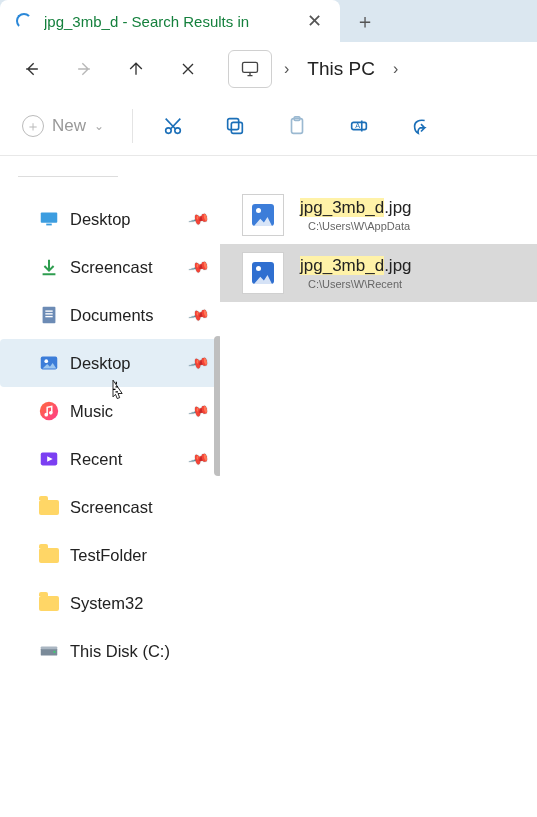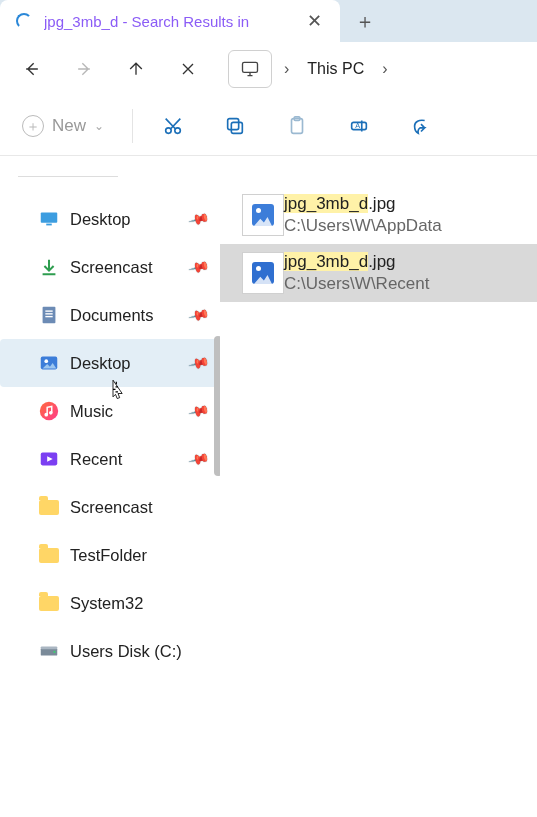--- a/index.html
+++ b/index.html
@@ -1,33 +1,33 @@
 <!DOCTYPE html>
 <html><head>
 <meta charset="utf-8">
 <style>
   * { box-sizing: border-box; margin: 0; padding: 0; font-family: "Segoe UI", Arial, sans-serif; }
   html, body { width: 537px; height: 817px; overflow: hidden; background: #fff; }
   
   .tabbar { display: flex; align-items: stretch; height: 42px; background: #dbe7f0; }
   .tab { display: flex; align-items: center; gap: 12px; padding: 0 12px 0 16px; background: #fff; border-top-left-radius: 8px; border-top-right-radius: 8px; min-width: 340px; position: relative; }
   .tab .spinner { width: 16px; height: 16px; border: 2px solid #2b88d8; border-right-color: transparent; border-bottom-color: transparent; border-radius: 50%; }
-  .tab .title { font-size: 15px; color: #8b5cf6; white-space: nowrap; overflow: hidden; text-overflow: ellipsis; flex: 1; }
+  .tab .title { font-size: 15px; color: #15803d; white-space: nowrap; overflow: hidden; text-overflow: ellipsis; flex: 1; }
   .tab .close { font-size: 18px; color: #555; padding: 0 6px; margin-left: auto; }
   .newtab { display: flex; align-items: center; justify-content: center; width: 50px; font-size: 20px; color: #555; }
   
   .navbar { display: flex; align-items: center; height: 54px; padding: 0 10px; gap: 8px; background: #fff; }
   .navbtn { width: 44px; height: 44px; display: flex; align-items: center; justify-content: center; color: #333; border-radius: 4px; }
   .navbtn.disabled { opacity: 0.35; }
   .navbtn svg { width: 20px; height: 20px; stroke: currentColor; fill: none; stroke-width: 1.6; }
   .addrbar { display: flex; align-items: center; gap: 6px; margin-left: 10px; }
   .addrbox { width: 44px; height: 38px; border: 1px solid #d0d0d0; border-radius: 6px; display: flex; align-items: center; justify-content: center; }
   .addrbox svg { width: 20px; height: 20px; stroke: #444; fill: none; stroke-width: 1.6; }
   .chev { font-size: 16px; color: #555; padding: 0 6px; }
-  .loc { font-size: 16px; color: #222; padding: 0 6px; }
+  .loc { font-size: 19px; color: #222; padding: 0 6px; }
   
   .toolbar { display: flex; align-items: center; height: 60px; padding: 0 12px; gap: 18px; background: #fff; border-bottom: 1px solid #e8e8e8; }
   .newbtn { display: flex; align-items: center; gap: 8px; color: #999; font-size: 17px; padding: 6px 10px; }
   .newbtn .plus { width: 22px; height: 22px; border: 1.6px solid #bbb; border-radius: 50%; display: flex; align-items: center; justify-content: center; font-size: 14px; color: #bbb; line-height: 1; }
   .newbtn .chevd { font-size: 12px; color: #aaa; }
   .vline { width: 1px; height: 34px; background: #e4e4e4; }
   .tbtn { width: 44px; height: 44px; display: flex; align-items: center; justify-content: center; }
   .tbtn svg { width: 22px; height: 22px; fill: none; stroke: #1b6fb8; stroke-width: 1.8; }
   .tbtn.mute svg { stroke: #9bb9d1; }
   
@@ -38,30 +38,30 @@
   .sb-item.selected { background: #e3eef6; }
   .sb-item .pin { margin-left: auto; color: #b5b5b5; font-size: 14px; transform: rotate(30deg); text-shadow: 0 1px 1px rgba(0,0,0,0.55); }
   .sb-icon { width: 22px; height: 22px; margin-right: 10px; display: flex; align-items: center; justify-content: center; }
   .folder-icon { width: 20px; height: 15px; background: #ffd666; border-radius: 2px; position: relative; }
   .folder-icon:before { content:""; position:absolute; top:-4px; left:0; width:9px; height:4px; background:#ffd666; border-radius:2px 2px 0 0; }
   .scrollhint { position: absolute; right: -2px; top: 180px; width: 8px; height: 140px; background: #bfbfbf; border-radius: 4px; }
   .cursor { position: absolute; top: 378px; left: 108px; width: 20px; height: 26px; z-index: 10; }
   .cursor svg { width: 20px; height: 26px; }
   
   .results { flex: 1; background: #fff; padding-top: 30px; position: relative; overflow: hidden; }
-  .result { display: flex; align-items: center; padding: 8px 0 8px 22px; }
+  .result { display: flex; align-items: center; gap: 16px; padding: 8px 0 8px 22px; }
   .result.selected { background: #d9d9d9; }
   .result .thumb { width: 42px; height: 42px; background: #fff; border: 1px solid #d0d0d0; display: flex; align-items: center; justify-content: center; }
   .result .thumb .img { width: 22px; height: 22px; background: #3c7dd9; border-radius: 3px; position: relative; }
   .result .thumb .img:before { content:""; position:absolute; top:4px; left:4px; width:5px; height:5px; background:#fff; border-radius:50%; }
   .result .thumb .img:after { content:""; position:absolute; bottom:0; left:2px; right:2px; height:9px; background:#fff; clip-path: polygon(0 100%,35% 20%,55% 60%,75% 0,100% 100%); opacity:.8; }
   .result.selected .thumb .img { background:#2f6fd0; }
   .result .meta .name { font-size: 17px; color: #222; }
   .result .meta .name .hl { background: #fff2a8; }
-  .result .meta .path { font-size: 17px; color: #666; margin-top: 2px; white-space: nowrap; }
+  .result .meta .path { font-size: 11px; color: #666; margin-top: 2px; white-space: nowrap; margin-left: 8px; }
 </style>
 </head>
 <body>
 
 <div class="tabbar">
   <div class="tab">
     <span class="spinner"></span>
     <span class="title">jpg_3mb_d - Search Results in</span>
     <span class="close">✕</span>
   </div>
@@ -236,21 +236,21 @@
           <span>System32</span>
         </div>
         <div class="sb-item">
           <span class="sb-icon">
             <svg width="22" height="22" viewBox="0 0 24 24">
               <rect x="3" y="9" width="18" height="8" rx="1" fill="#7a8a99"></rect>
               <rect x="3" y="7" width="18" height="3" rx="1" fill="#aab6c2"></rect>
               <circle cx="18" cy="13" r="1.2" fill="#3cd070"></circle>
             </svg>
           </span>
-          <span>Users Disk (C:)</span>
+          <span>This Disk (C:)</span>
         </div>
       </div>
     <div class="scrollhint"></div>
   </div>
 
   <div class="cursor">
     <svg viewBox="0 0 24 30" fill="#fff" stroke="#000" stroke-width="1">
         <path d="M8 3v20l3-3 2 5 3-1-2-5h5z" transform="translate(-2,-1)"></path>
         <path d="M3 4h3M3 10h3M3 7H0M4 1V-2" stroke-width="1.4" transform="translate(6,6)"></path>
       </svg>

